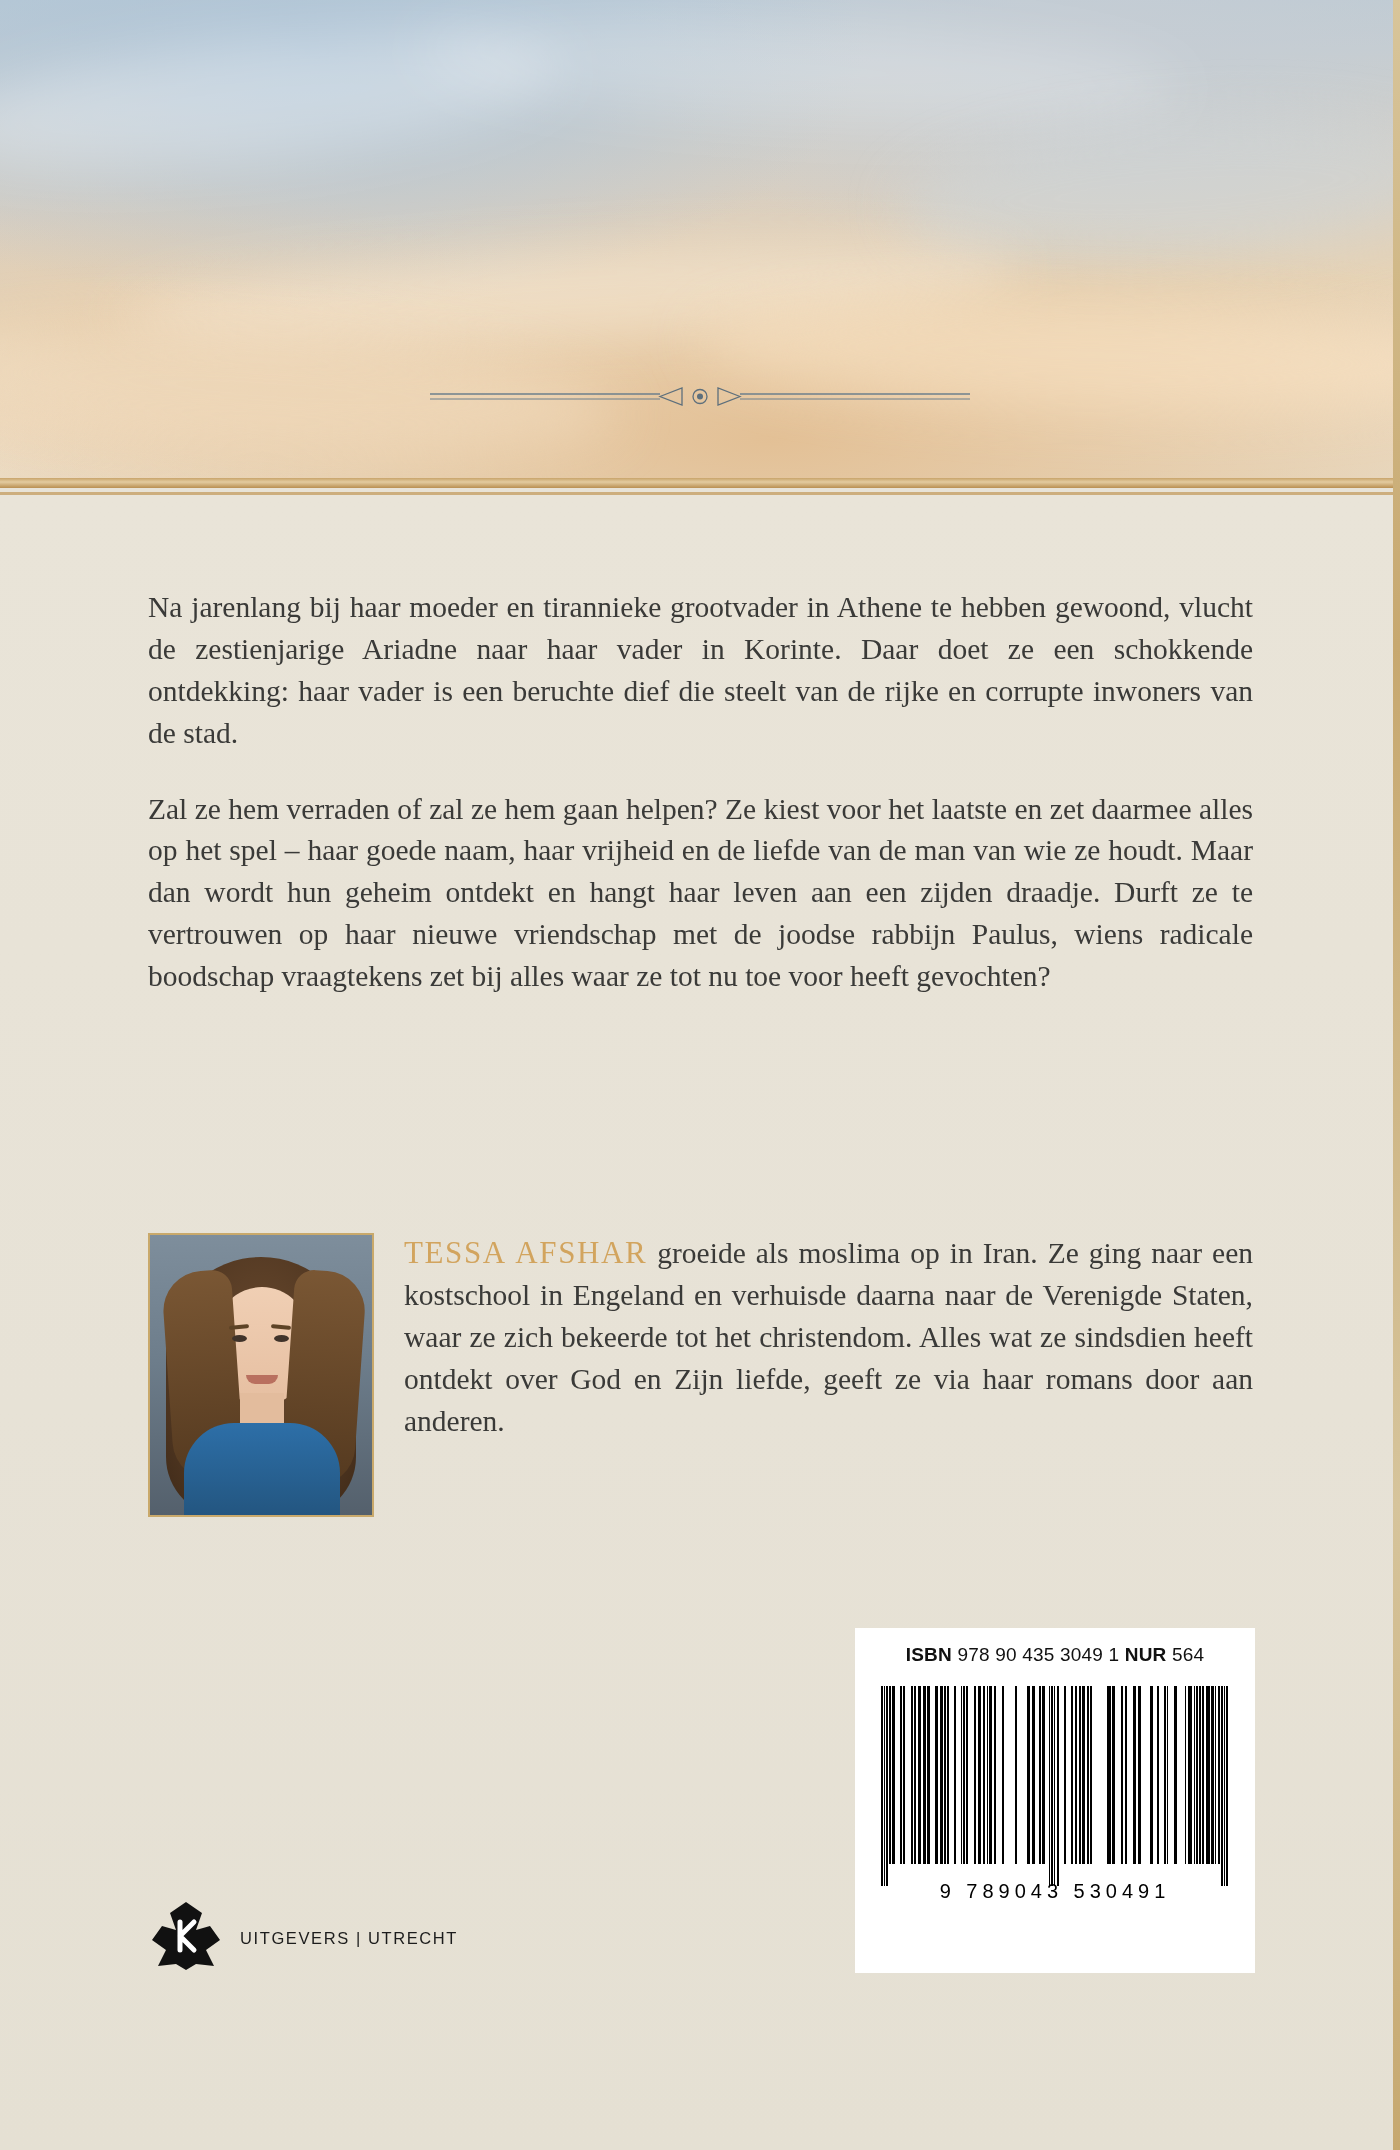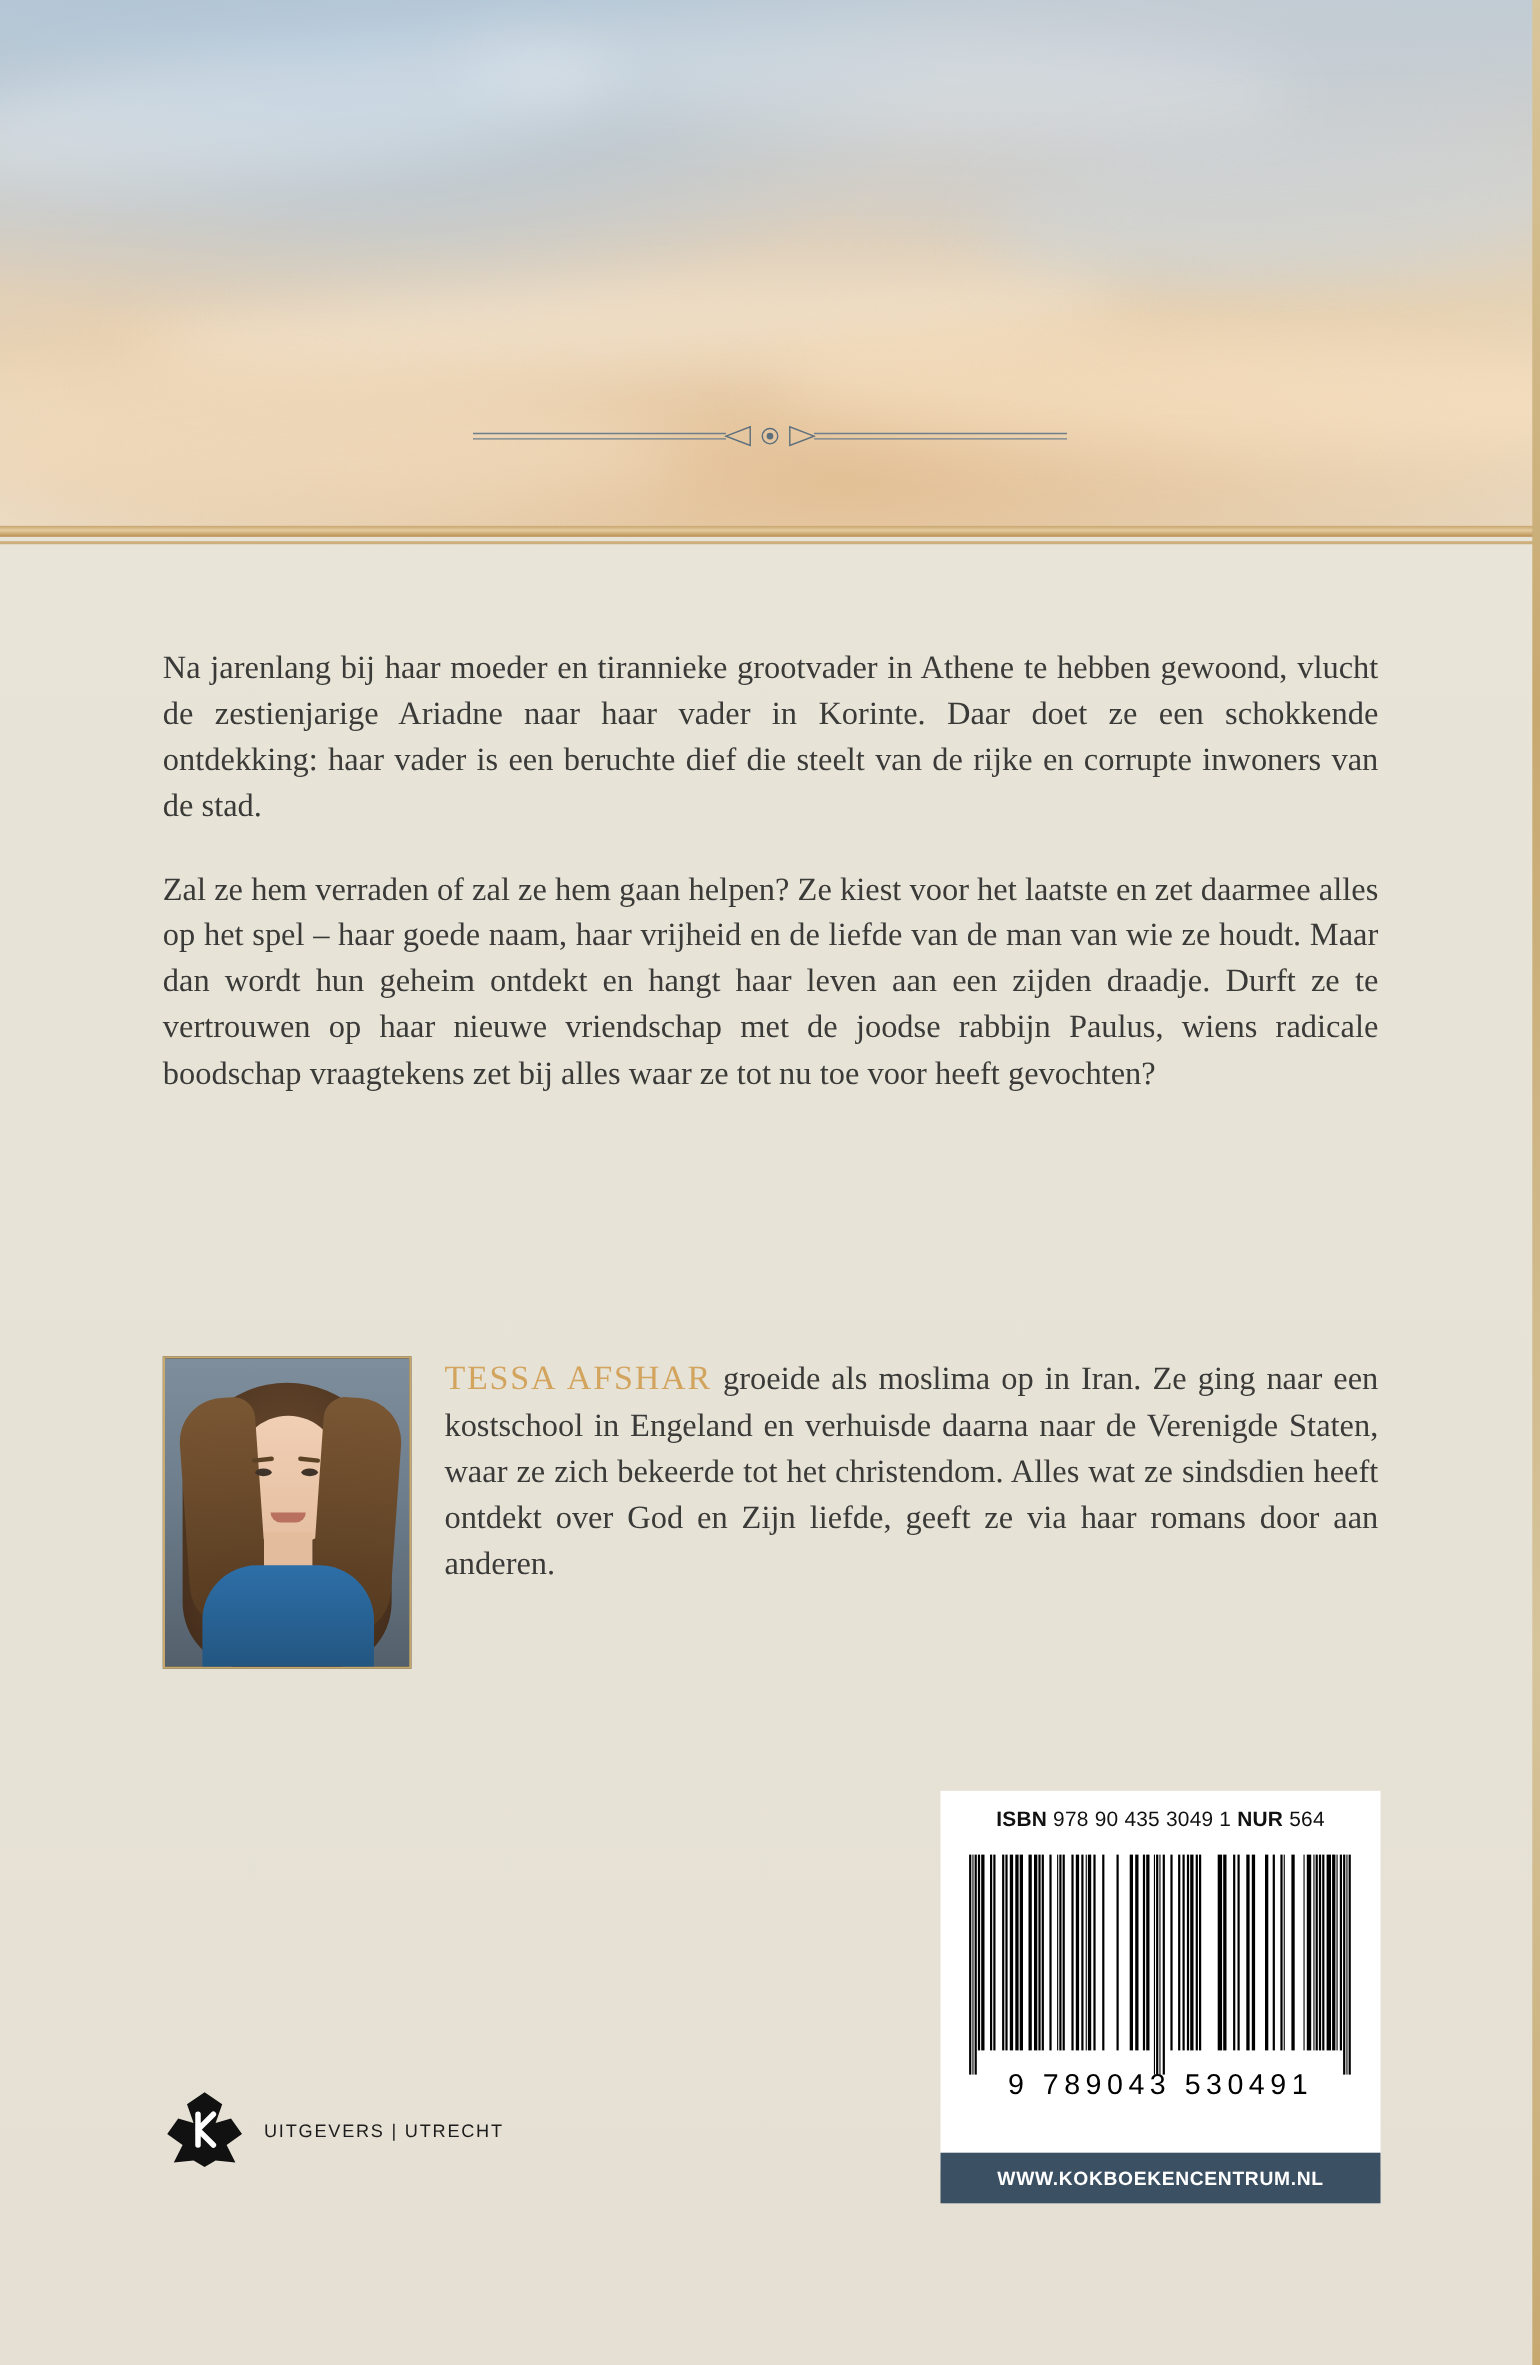--- a/index.html
+++ b/index.html
@@ -247,21 +247,21 @@
     align-items: flex-start;
   }
   .barcode span { display: block; height: 200px; background: #000; }
   .barcode span.short { height: 178px; align-self: flex-start; }
   .bc-digits {
     position: absolute;
     left: 0; top: 252px;
     width: 400px;
     text-align: center;
     font-family: "Liberation Sans", sans-serif;
-    font-size: 26px;
+    font-size: 20px;
     letter-spacing: 5px;
     color: #000;
   }
   .url-bar {
     position: absolute;
     left: 855px;
     top: 1957px;
     width: 400px;
     height: 46px;
     background: #3c5064;
@@ -461,23 +461,20 @@
         <span class="short" style="width: 4px; margin-right: 1px;"></span>
         <span class="short" style="width: 2px; margin-right: 2px;"></span>
         <span class="short" style="width: 2px; margin-right: 1px;"></span>
         <span style="width: 2px; margin-right: 1px;"></span>
         <span style="width: 2px; margin-right: 1px;"></span>
         <span style="width: 2px; margin-right: 1px;"></span>
       </div>
     <div class="bc-digits">9 789043 530491</div>
   </div>
 
-  <div class="url-bar">
-    <span>WWW.KOKBOEKENCENTRUM.NL</span>
-  </div>
 
   <div class="publisher">
     <svg class="pub-mark" viewBox="0 0 72 72">
       <path d="M36 2 L52 13 L46 30 L60 26 L70 40 L56 50 L64 66 L46 64 L36 70 L26 64 L8 66 L16 50 L2 40 L12 26 L26 30 L20 13 Z" fill="#111111"></path>
       <path d="M30 22 L30 50 M30 36 L44 22 M30 36 L44 50" stroke="#ffffff" stroke-width="5" fill="none" stroke-linecap="round"></path>
     </svg>
     <div class="pub-text">
       <div class="pub-sub">UITGEVERS | UTRECHT</div>
     </div>
   </div>

